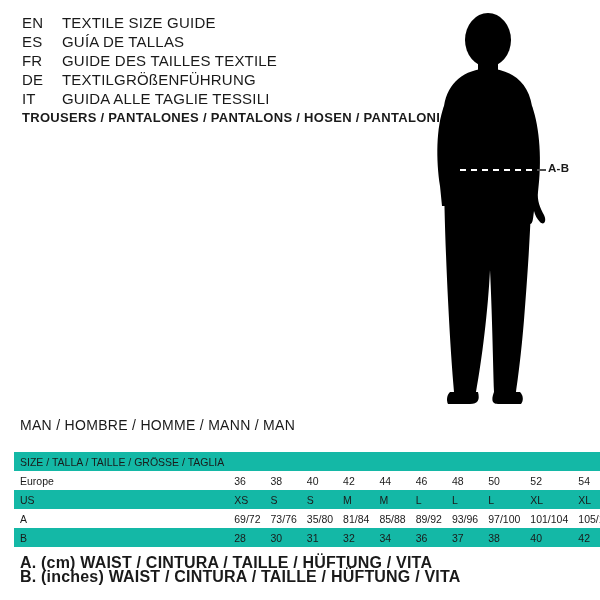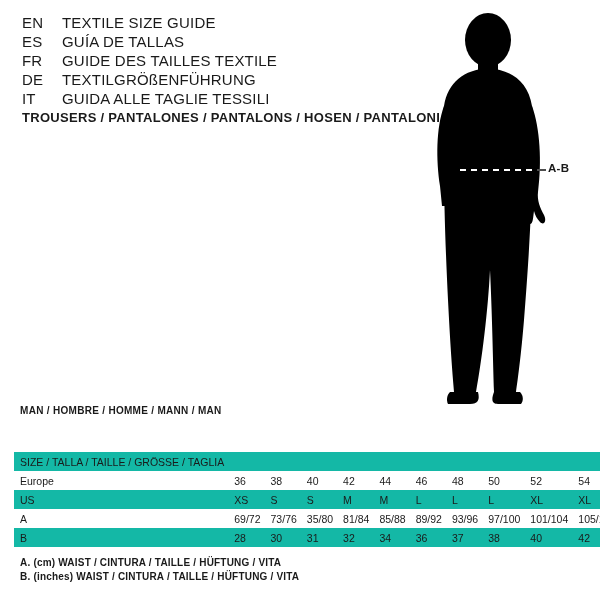--- a/index.html
+++ b/index.html
@@ -64,23 +64,23 @@
     top: 152px;
     font-size: 11.5px;
     font-weight: bold;
     letter-spacing: 0.3px;
   }
 
   
   .table-title {
     position: absolute;
     left: 20px;
-    top: 405px;
-    font-size: 10px;
-    font-weight: bold;
+    top: 417px;
+    font-size: 14px;
+    font-weight: normal;
     letter-spacing: 0.3px;
   }
 
   table.size-table {
     position: absolute;
     left: 14px;
     top: 452px;
     width: 572px;
     border-collapse: collapse;
     font-size: 10.5px;
@@ -103,21 +103,21 @@
   }
   .cell-val {
     width: 53px;
     text-align: left;
   }
 
   .footnotes {
     position: absolute;
     left: 20px;
     top: 556px;
-    font-size: 10px;
+    font-size: 16px;
     line-height: 14px;
     font-weight: bold;
     letter-spacing: 0.2px;
   }
 </style>
 </head>
 <body>
 
 <div class="lang-block">
   <div class="lang-row">

